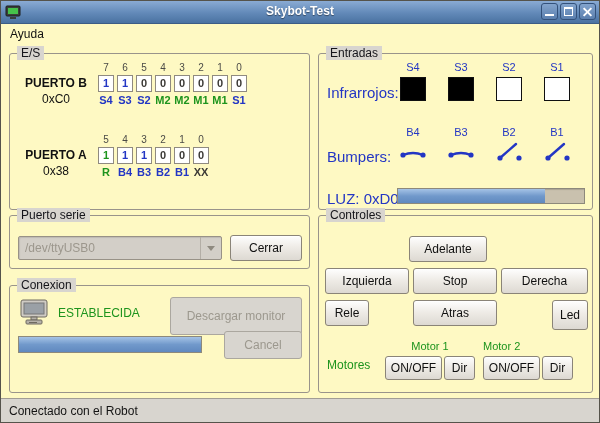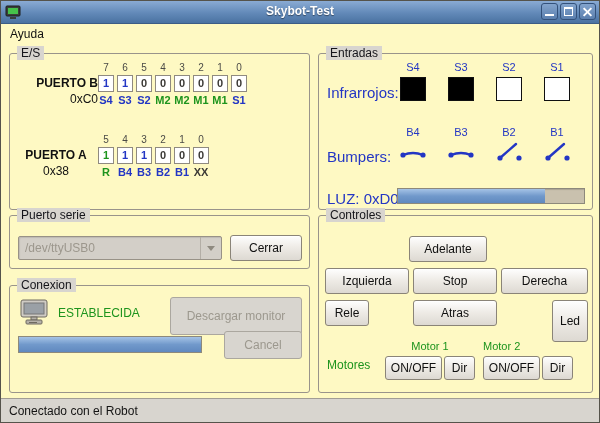--- a/index.html
+++ b/index.html
@@ -29,21 +29,21 @@
   #grp-es{left:8px;top:52px;width:301px;height:157px;}
   #grp-entradas{left:317px;top:52px;width:275px;height:157px;}
   #grp-serie{left:8px;top:214px;width:301px;height:54px;}
   #grp-conexion{left:8px;top:284px;width:301px;height:108px;}
   #grp-controles{left:317px;top:214px;width:275px;height:178px;}
 
   
   .port-label{position:absolute;width:84px;text-align:center;font-size:12px;color:#111;}
   .port-name{font-weight:bold;display:block;}
   .port-addr{display:block;margin-top:2px;}
-  #pb-label{left:4px;top:22px;text-align:right;}
+  #pb-label{left:4px;top:22px;}
   #pa-label{left:4px;top:94px;}
   .bits-row{position:absolute;display:flex;gap:3px;}
   #pb-bits{left:88px;top:8px;}
   #pa-bits{left:88px;top:80px;}
   .bitcol{width:16px;display:flex;flex-direction:column;align-items:center;}
   .bitnum{font-size:10px;color:#4a4a46;height:12px;line-height:12px;}
   .bitbox{margin-top:1px;width:16px;height:17px;background:#fff;border:1px solid #8f8a80;box-sizing:border-box;font-size:11px;font-weight:bold;text-align:center;line-height:15px;}
   .bitlbl{margin-top:2px;font-size:11px;font-weight:bold;height:13px;line-height:13px;}
   .c-blue{color:#2336c4;} .c-green{color:#1d941d;} .c-dark{color:#3c3a36;}
 
@@ -74,21 +74,21 @@
   .btn.dis{background:#d8d5cf;border-color:#aba79f;color:#9c988e;box-shadow:none;}
   #btn-cerrar{left:220px;top:19px;width:72px;height:26px;}
   #btn-descargar{left:160px;top:11px;width:132px;height:38px;}
   #btn-cancel{left:214px;top:45px;width:78px;height:28px;}
   #btn-adelante{left:90px;top:20px;width:78px;height:26px;}
   #btn-izquierda{left:6px;top:52px;width:84px;height:26px;}
   #btn-stop{left:94px;top:52px;width:84px;height:26px;}
   #btn-derecha{left:182px;top:52px;width:87px;height:26px;}
   #btn-rele{left:6px;top:84px;width:44px;height:26px;}
   #btn-atras{left:94px;top:84px;width:84px;height:26px;}
-  #btn-led{left:233px;top:84px;width:36px;height:42px;}
+  #btn-led{left:233px;top:84px;width:36px;height:30px;}
   #btn-m1-onoff{left:66px;top:140px;width:57px;height:24px;}
   #btn-m1-dir{left:125px;top:140px;width:31px;height:24px;}
   #btn-m2-onoff{left:164px;top:140px;width:57px;height:24px;}
   #btn-m2-dir{left:223px;top:140px;width:31px;height:24px;}
 
   
   .combo{position:absolute;left:8px;top:20px;width:204px;height:24px;background:#d3cfc8;border:1px solid #989287;border-radius:2px;box-sizing:border-box;box-shadow:inset 1px 1px 1px rgba(0,0,0,.1);display:flex;align-items:center;}
   .combo-text{flex:1;padding-left:6px;color:#9c978d;font-size:12px;white-space:nowrap;overflow:hidden;}
   .combo-arrow-box{width:20px;height:100%;border-left:1px solid #b3aea6;display:flex;align-items:center;justify-content:center;}
   .combo-arrow{width:0;height:0;border-left:4px solid transparent;border-right:4px solid transparent;border-top:5px solid #8f8a80;}

